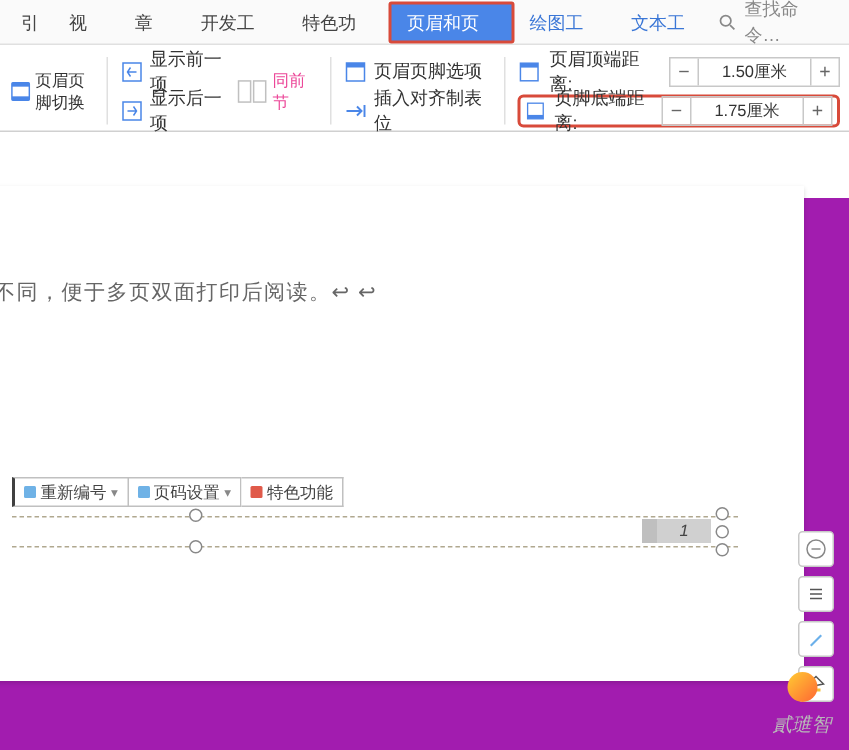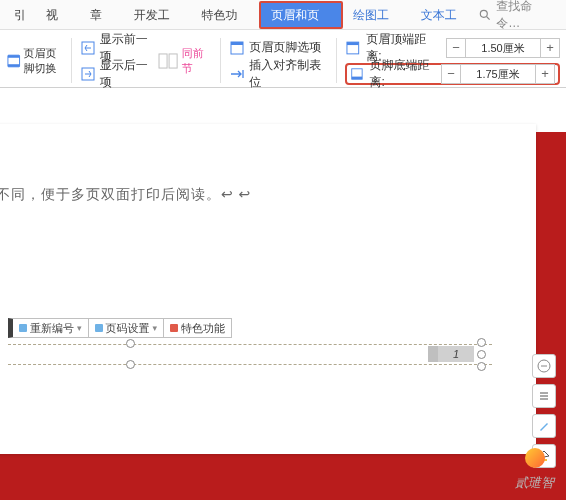--- a/index.html
+++ b/index.html
@@ -60,39 +60,39 @@
     width: 18px; height: 18px; text-align: center; line-height: 18px;
     color: #666; cursor: pointer; font-size: 13px;
   }
   .spinner .val {
     width: 76px; text-align: center; font-size: 11px; line-height: 18px;
     border-left: 1px solid #c8c8c8; border-right: 1px solid #c8c8c8;
   }
   .hilite { border: 2px solid #d84a3a; border-radius: 4px; padding: 1px 3px; }
 
   
-  .canvas { position: absolute; left: 0; right: 0; top: 132px; bottom: 0; background: #b91c1c; }
+  .canvas { position: absolute; left: 0; right: 0; top: 132px; bottom: 0; background: #a21caf; }
   .page {
     position: absolute; left: -8px; top: -8px; right: 30px; height: 330px;
     background: #fff; box-shadow: 0 1px 3px rgba(0,0,0,.15);
   }
   .doc-text {
     position: absolute; left: 4px; top: 62px;
     font-size: 14px; color: #666; letter-spacing: 1px;
   }
   .tag-toolbar {
     position: absolute; left: 16px; top: 194px; display: flex;
   }
   .tag-toolbar .tbtn {
     display: flex; align-items: center; gap: 3px;
     border: 1px solid #c0c0c0; height: 20px; padding: 0 6px;
     font-size: 11px; background: #fff; color: #444;
     border-left: none;
   }
-  .tag-toolbar .tbtn:first-child { border-left: 5px solid #404040; }
+  .tag-toolbar .tbtn:first-child { border-left: 2px solid #404040; }
   .tag-toolbar .dot { width: 8px; height: 8px; border-radius: 1px; }
 
   
   .dotted { position: absolute; left: 16px; right: 44px; border-top: 1px dashed #b0a88f; }
   .d1 { top: 220px; } .d2 { top: 240px; }
   .handle {
     position: absolute; width: 9px; height: 9px; border: 1px solid #888;
     border-radius: 50%; background: #fff;
   }
   

